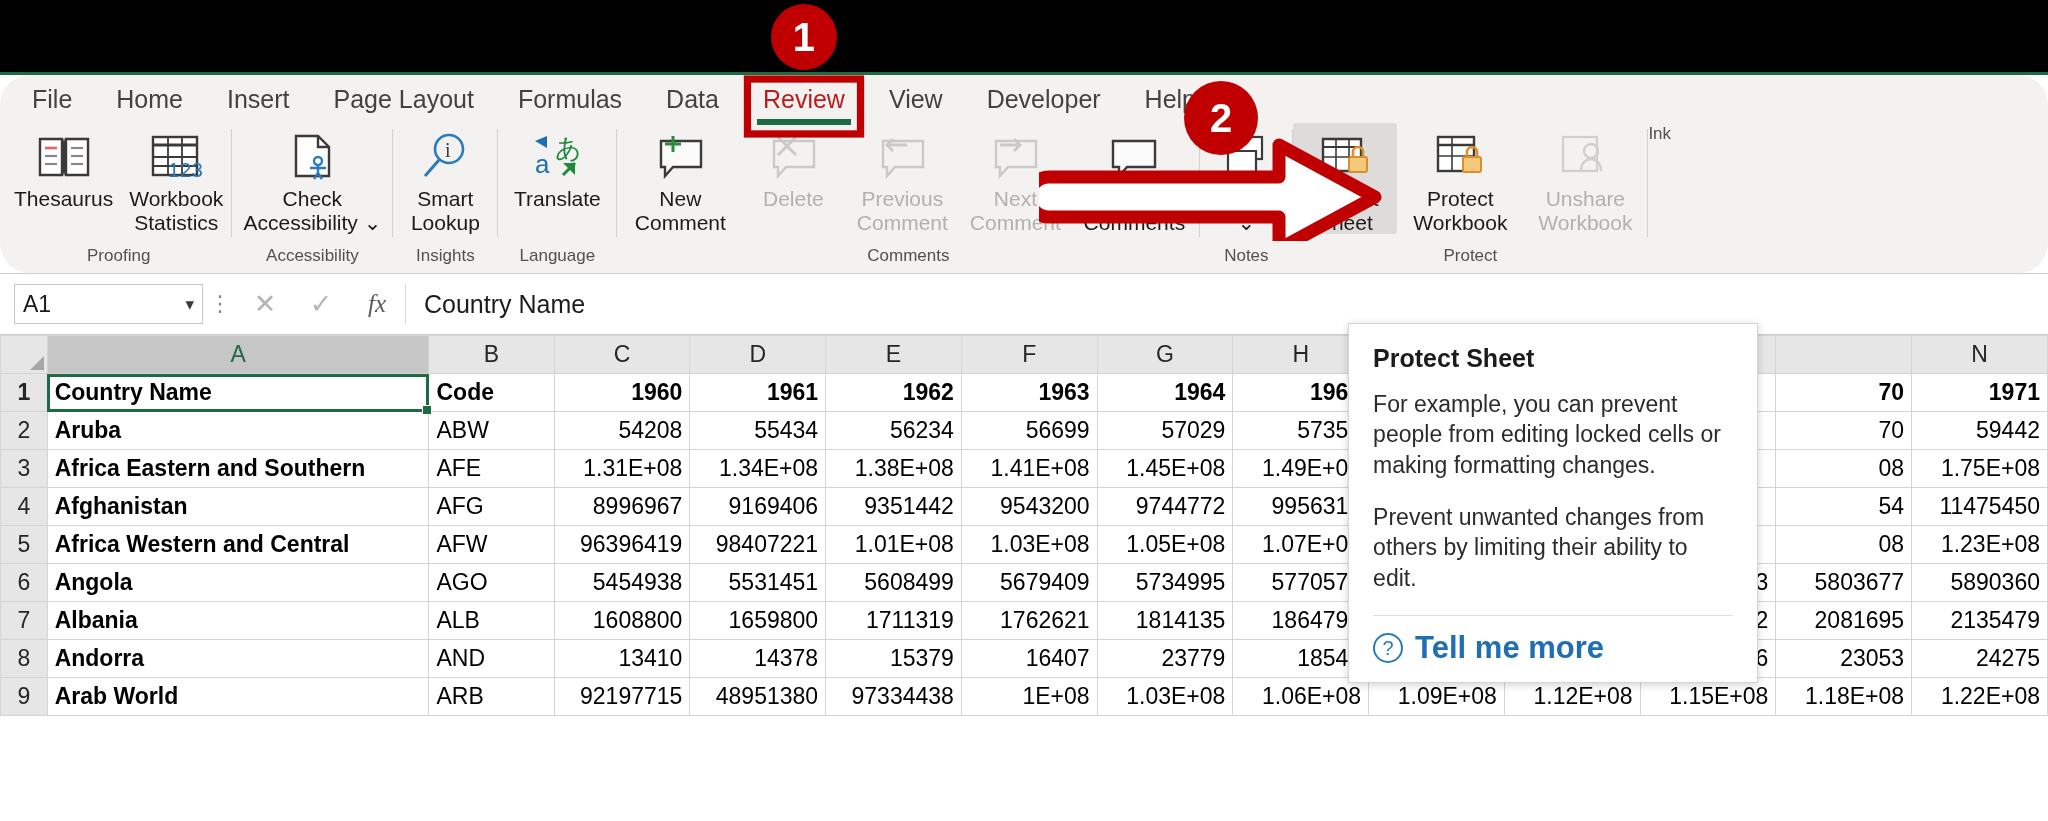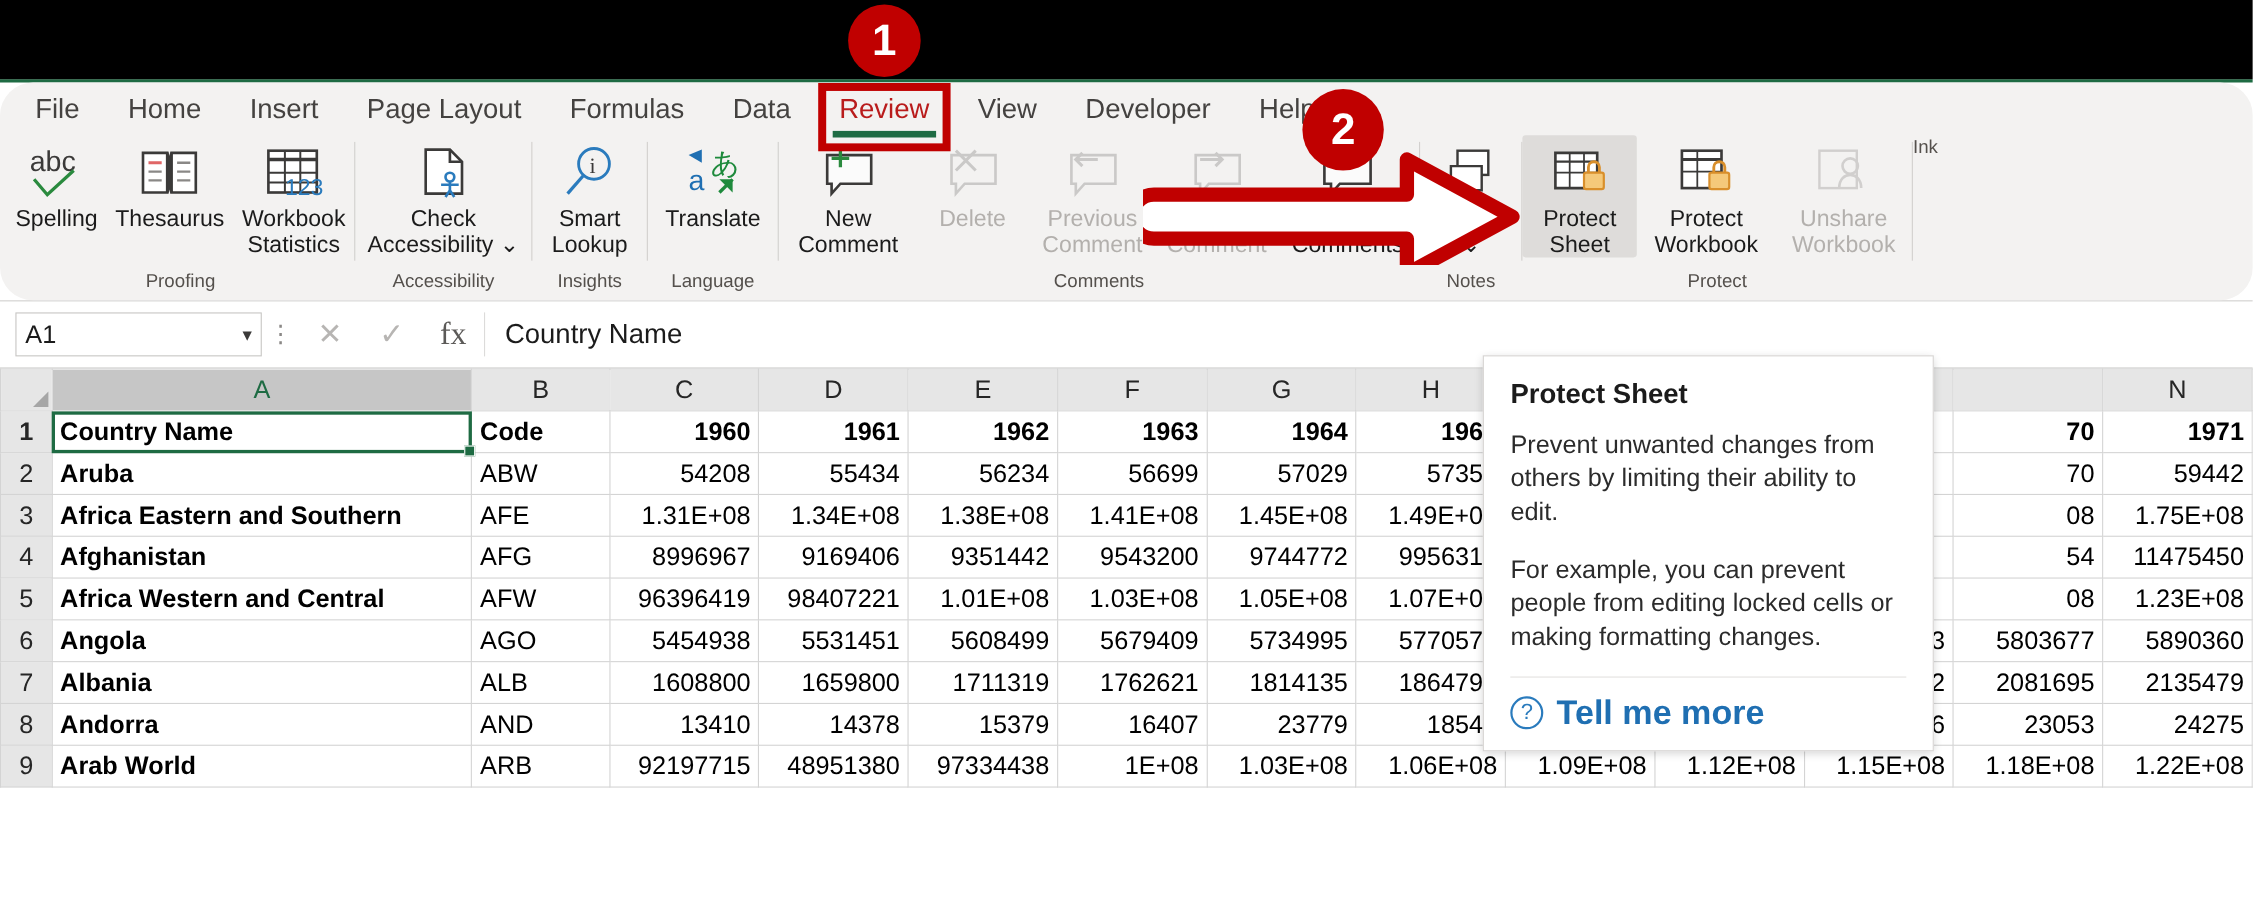--- a/index.html
+++ b/index.html
@@ -111,42 +111,42 @@
   .formulabar {
     height: 62px;
     background: #ffffff;
     display: flex;
     align-items: center;
     border-top: 1px solid #d0cfce;
     border-bottom: 1px solid #d0cfce;
     padding: 0 6px;
   }
   .namebox {
-    width: 224px;
+    width: 189px;
     height: 40px;
     border: 1px solid #c7c6c4;
     background: #fff;
     display: flex;
     align-items: center;
     padding: 0 8px;
     font-size: 23px;
     color: #1b1b1b;
     margin-left: 8px;
     justify-content: space-between;
   }
   .fb-dots {
     width: 34px; text-align: center; color: #8a8886; font-size: 22px; letter-spacing: 0;
   }
   .fb-btns { display: flex; align-items: center; gap: 0; }
   .fb-btn {
     width: 56px; height: 40px;
     display: flex; align-items: center; justify-content: center;
     font-size: 27px; color: #b7b5b3;
   }
-  .fb-fx { font-family: "Liberation Serif", serif; color: #5c5a58; font-size: 29px; }
+  .fb-fx { font-style: italic; font-family: "Liberation Serif", serif; color: #5c5a58; font-size: 25px; }
   .fb-input {
     flex: 1;
     height: 40px;
     border-left: 1px solid #dcdbda;
     display: flex;
     align-items: center;
     padding-left: 18px;
     font-size: 25px;
     color: #1b1b1b;
   }
@@ -288,29 +288,20 @@
     </div>
     <div class="tab"><span>View</span></div>
     <div class="tab"><span>Developer</span></div>
     <div class="tab"><span>Help</span></div>
   </div>
 
   <div class="ribbon-body">
 
     <div class="grp">
       <div class="grp-items">
-        <div class="btn">
-          <span class="ic">
-            <svg width="56" height="52" viewBox="0 0 56 52">
-                <text x="4" y="24" font-size="26" font-family="Liberation Sans, sans-serif" fill="#3b3a39">abc</text>
-                <polyline points="8,32 20,46 44,24" fill="none" stroke="#2a8a3e" stroke-width="3"></polyline>
-              </svg>
-          </span>
-          <span class="lb">Spelling</span>
-        </div>
         <div class="btn">
           <span class="ic">
             <svg width="56" height="52" viewBox="0 0 56 52">
                 <path d="M4 8h22v36H4z M30 8h22v36H30z" fill="#fff" stroke="#3b3a39" stroke-width="2.4"></path>
                 <path d="M26 8c2 2 2 34 0 36M30 8c-2 2-2 34 0 36" fill="none" stroke="#3b3a39" stroke-width="2.4"></path>
                 <line x1="9" y1="17" x2="21" y2="17" stroke="#e06666" stroke-width="2.6"></line>
                 <line x1="9" y1="25" x2="21" y2="25" stroke="#8a8886" stroke-width="2.2"></line>
                 <line x1="9" y1="33" x2="21" y2="33" stroke="#8a8886" stroke-width="2.2"></line>
                 <line x1="35" y1="17" x2="47" y2="17" stroke="#8a8886" stroke-width="2.2"></line>
                 <line x1="35" y1="25" x2="47" y2="25" stroke="#8a8886" stroke-width="2.2"></line>
@@ -720,22 +711,22 @@
         </tr>
       </tbody>
   </table>
   <div class="selcell" id="selbox" style="left: 47.1562px; top: 38.5px; width: 381.812px; height: 38px;">
       <span class="handle"></span>
     </div>
 </div>
 
 <div class="tooltip" id="tooltip" style="left: 1348.11px; top: 323px;">
   <div class="tt-title">Protect Sheet</div>
+  <div class="tt-p">For example, you can prevent people from editing locked cells or making formatting changes.</div>
   <div class="tt-p">Prevent unwanted changes from others by limiting their ability to edit.</div>
-  <div class="tt-p">For example, you can prevent people from editing locked cells or making formatting changes.</div>
   <div class="tt-foot">
     <span class="tt-qm">?</span>
     <span class="tt-link">Tell me more</span>
   </div>
 </div>
 
 <div class="callout" id="callout1" style="width: 66px; height: 66px; left: 770.914px; top: 4px;">1</div>
 <div class="callout" id="callout2" style="width: 74px; height: 74px; left: 1184.11px; top: 81px;">2</div>
 
 <svg class="arrow-anno" id="anno-arrow" width="360" height="110" viewBox="0 0 360 110" style="left: 1039.11px; top: 131px;">

